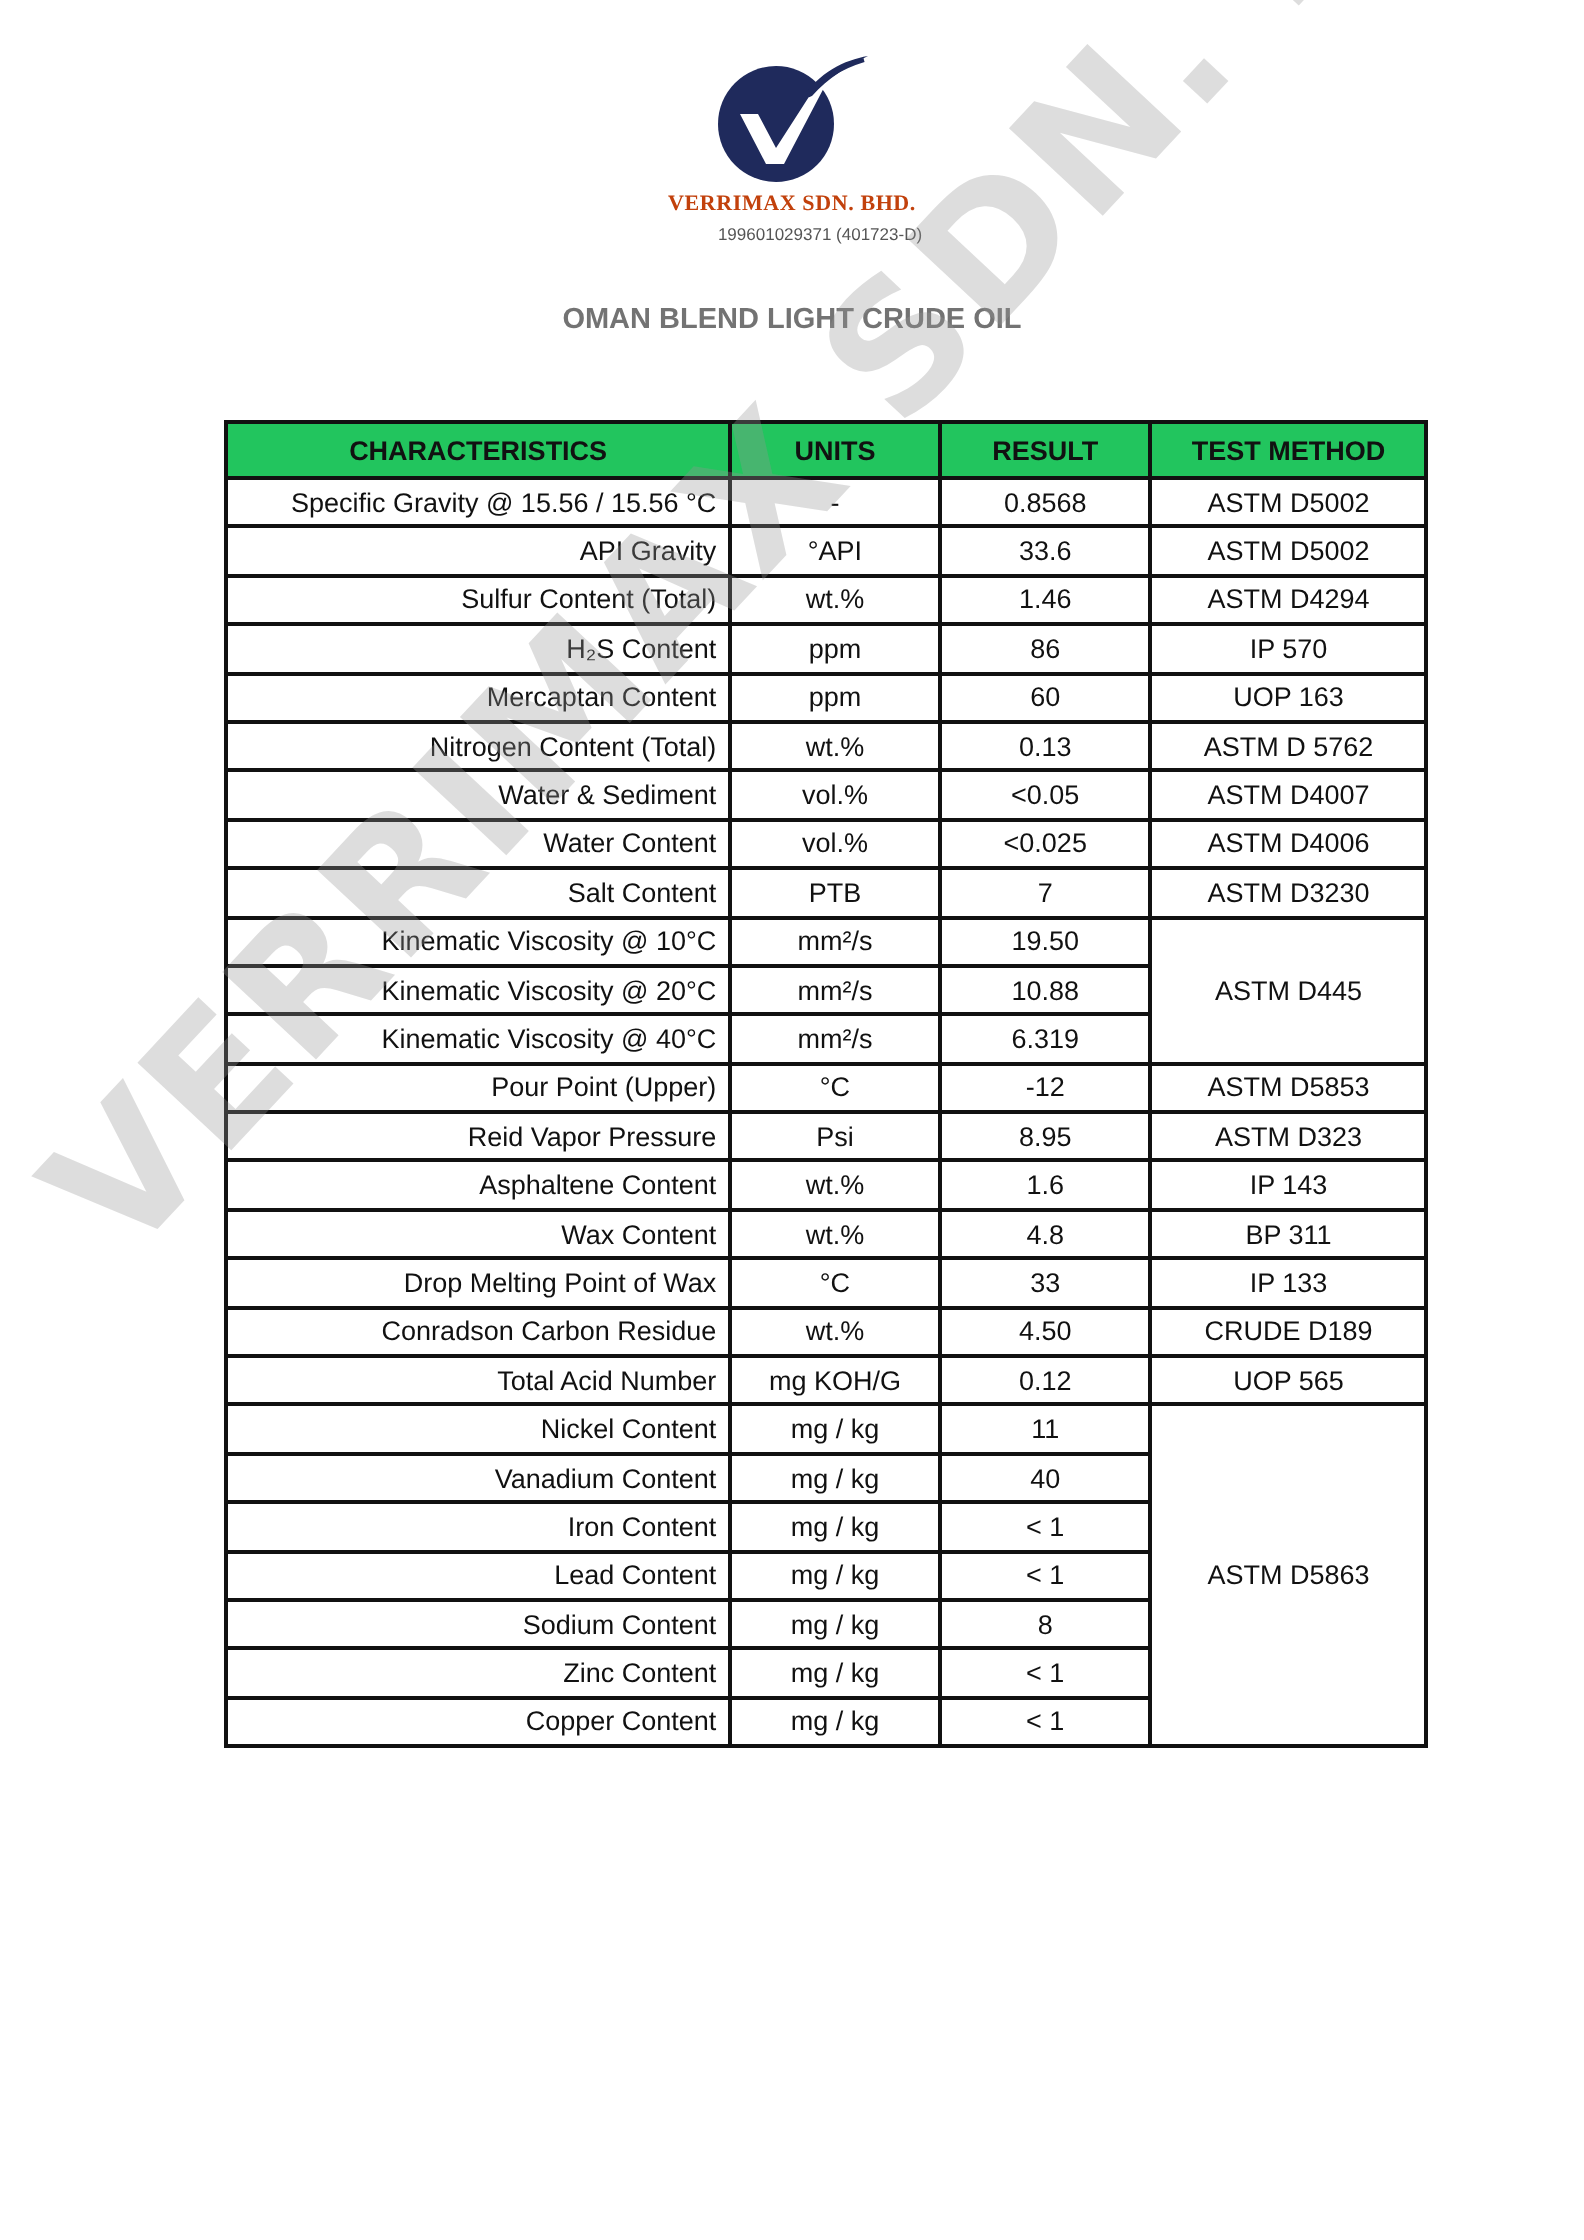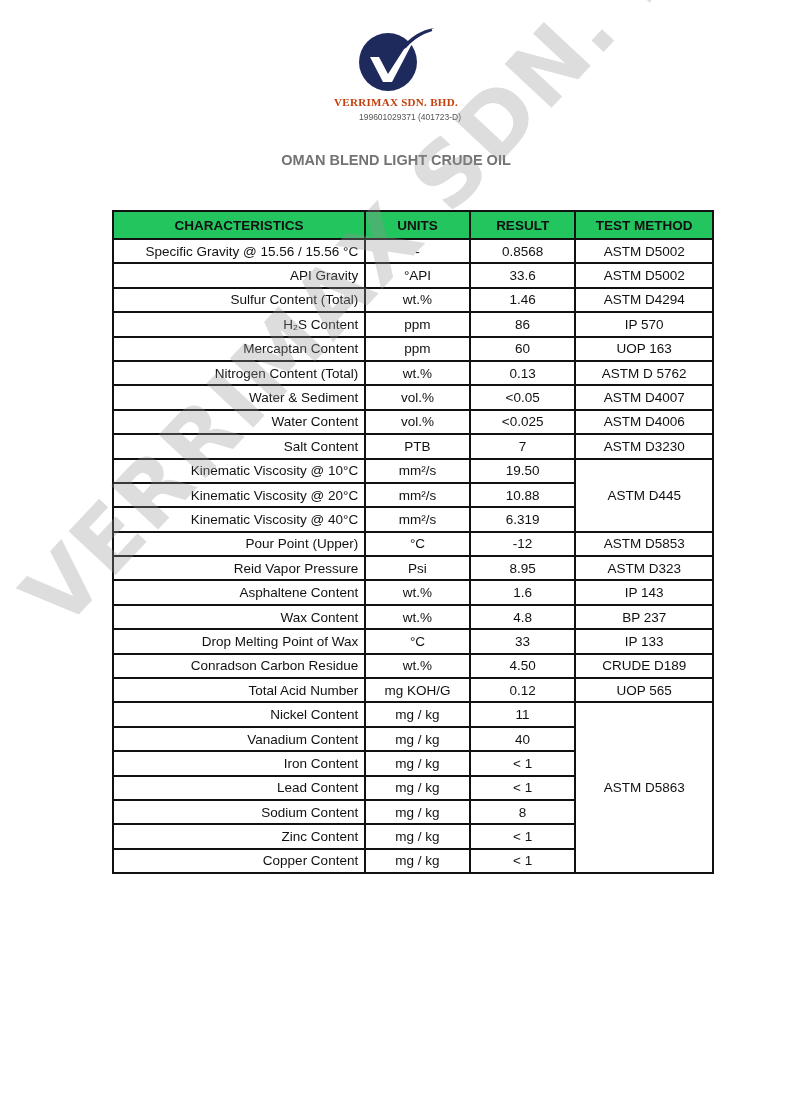--- a/index.html
+++ b/index.html
@@ -154,21 +154,21 @@
     <tr>
       <td class="char">Asphaltene Content</td>
       <td class="c">wt.%</td>
       <td class="c">1.6</td>
       <td class="c">IP 143</td>
     </tr>
     <tr>
       <td class="char">Wax Content</td>
       <td class="c">wt.%</td>
       <td class="c">4.8</td>
-      <td class="c">BP 237</td>
+      <td class="c">BP 311</td>
     </tr>
     <tr>
       <td class="char">Drop Melting Point of Wax</td>
       <td class="c">°C</td>
       <td class="c">33</td>
       <td class="c">IP 133</td>
     </tr>
     <tr>
       <td class="char">Conradson Carbon Residue</td>
       <td class="c">wt.%</td>

